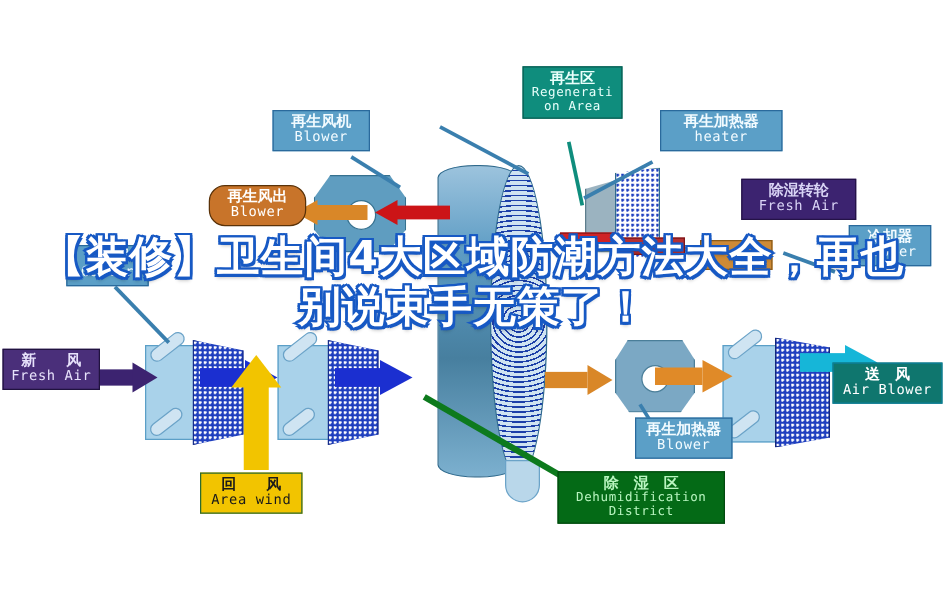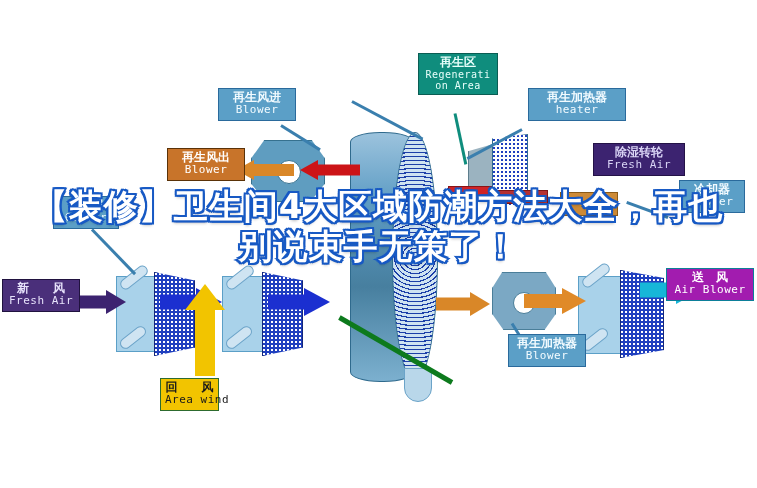--- a/index.html
+++ b/index.html
@@ -42,21 +42,21 @@
   }
   .label.two-en .en{font-size:10px;line-height:1.1;}
 
   
   .thm-blue   {background:#5b9fc7;border:1.5px solid #2a6a9c;color:#f2fbff;}
   .thm-orange {background:#c8742a;border:1.5px solid #5a3208;color:#ffffff;}
   .thm-purple {background:#3c2370;border:1.5px solid #241247;color:#d9d4f5;}
   .thm-purple2{background:#4a2f7a;border:1.5px solid #20123f;color:#e7e2fb;}
   .thm-teal   {background:#0f8d7d;border:1.5px solid #0a5d53;color:#e8fffb;}
   .thm-green  {background:#046a16;border:1.5px solid #024a0f;color:#b9f5c0;}
-  .thm-cyan   {background:#a21caf;border:1.5px solid #0c7f99;color:#ffffff;}
+  .thm-cyan   {background:#0f766e;border:1.5px solid #0c7f99;color:#ffffff;margin-top:22px;}
   .thm-yellow {background:#f2c400;border:1.5px solid #2d6b2f;color:#1a1a1a;}
 
   
   .leader{
     position:absolute;
     background:#3a7fae;
     transform-origin:0 50%;
     z-index:25;
   }
   .leader.teal{background:#0f8d7d;}
@@ -241,69 +241,74 @@
   <div class="leader" style="left:522px;top:128px;width:62px;height:3px;transform:rotate(152deg);"></div>
   <div class="leader" style="left:92px;top:228px;width:62px;height:3px;transform:rotate(46deg);"></div>
   <div class="leader" style="left:668px;top:216px;width:44px;height:3px;transform:rotate(200deg);"></div>
   <div class="leader" style="left:512px;top:322px;width:40px;height:3px;transform:rotate(58deg);"></div>
   <div class="leader green" style="left:452px;top:380px;width:130px;height:5px;transform:rotate(-150deg);"></div>
 
   <div id="headline">【装修】卫生间4大区域防潮方法大全，再也别说束手无策了！</div>
 
 
   <div class="label thm-blue" style="left:218px;top:88px;width:78px;">
-    <span class="cn">再生风进</span>
+    <span class="cn">再生风机</span>
     <span class="en">Blower</span>
   </div>
 
   <div class="label thm-blue" style="left:528px;top:88px;width:98px;">
     <span class="cn">再生加热器</span>
     <span class="en">heater</span>
   </div>
 
   <div class="label thm-teal two-en" style="left:418px;top:53px;width:80px;">
     <span class="cn">再生区</span>
     <span class="en">Regenerati</span>
     <span class="en">on Area</span>
   </div>
 
   <div class="label thm-purple" style="left:593px;top:143px;width:92px;">
     <span class="cn">除湿转轮</span>
     <span class="en">Fresh Air</span>
   </div>
 
-  <div class="label thm-orange" style="left:167px;top:148px;width:78px;">
+  <div class="label thm-orange" style="left:167px;top:148px;width:78px;border-radius:13px;">
     <span class="cn">再生风出</span>
     <span class="en">Blower</span>
   </div>
 
   <div class="label thm-blue" style="left:53px;top:196px;width:66px;">
     <span class="cn">冷却器</span>
     <span class="en">Cooler</span>
   </div>
 
   <div class="label thm-blue" style="left:679px;top:180px;width:66px;">
     <span class="cn">冷却器</span>
     <span class="en">Cooler</span>
   </div>
 
   <div class="label thm-purple2" style="left:2px;top:279px;width:78px;">
     <span class="cn">新　　风</span>
     <span class="en">Fresh Air</span>
   </div>
 
-  <div class="label thm-yellow" style="left:160px;top:378px;width:59px;">
+  <div class="label thm-yellow" style="left:160px;top:378px;width:82px;">
     <span class="cn">回　　风</span>
     <span class="en">Area wind</span>
   </div>
 
   <div class="label thm-blue" style="left:508px;top:334px;width:78px;">
     <span class="cn">再生加热器</span>
     <span class="en">Blower</span>
   </div>
 
+  <div class="label thm-green two-en" style="left:446px;top:377px;width:134px;">
+    <span class="cn">除　湿　区</span>
+    <span class="en">Dehumidification</span>
+    <span class="en">District</span>
+  </div>
 
   <div class="label thm-cyan" style="left:666px;top:268px;width:88px;">
     <span class="cn">送　风</span>
     <span class="en">Air Blower</span>
   </div>
 
 </div>
 
 </body></html>

